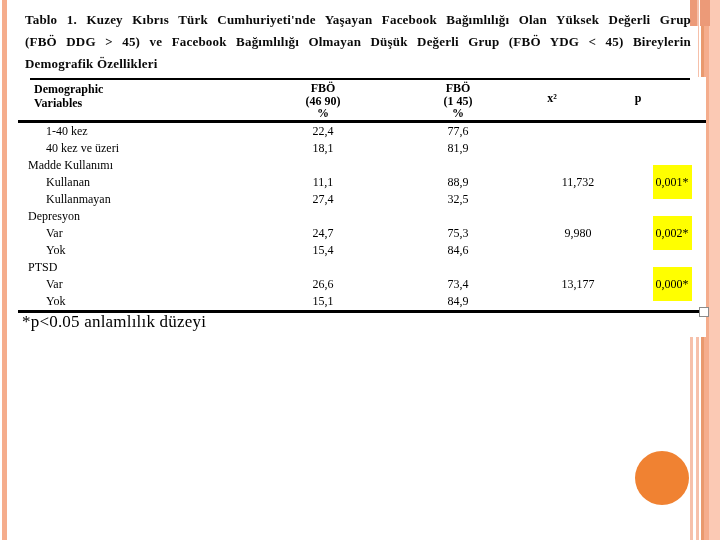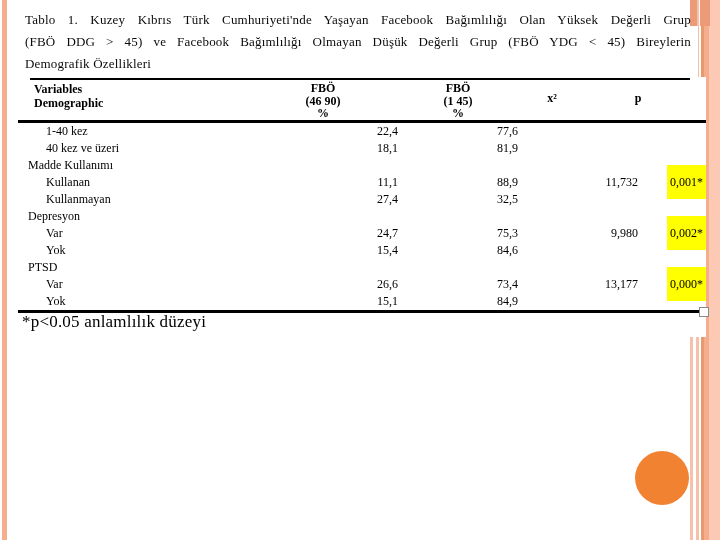--- a/index.html
+++ b/index.html
@@ -22,21 +22,21 @@
   .topbar2{left:700px;top:0;width:10px;height:26px;background:var(--stripe-topbar,#ec9a78)}
   .cover-title{left:688px;top:26px;width:10px;height:51px;background:#fff}
   .cover-table{left:688px;top:77px;width:18px;height:260px;background:#fff}
 
   .circle{left:635px;top:451px;width:54px;height:54px;border-radius:50%;
     background:var(--circle,#f08232)}
 
   .handle{left:699px;top:307px;width:8px;height:8px;background:#fff;border:1px solid #8a8a8a}
 
   
-  .title{left:25px;top:9px;width:666px;font-weight:normal;font-size:13px;line-height:22px;
+  .title{left:25px;top:9px;width:666px;font-weight:bold;font-size:13px;line-height:22px;
     letter-spacing:.2px;color:#0a0a0a}
   .title .just{text-align:justify;text-align-last:justify}
 
   
   .hline{background:#000}
   .line-top{left:30px;top:78px;width:660px;height:2px}
   .line-head{left:18px;top:120px;width:688px;height:3px}
   .line-bottom{left:18px;top:310px;width:688px;height:3px}
 
   .thead{left:18px;top:81px;width:688px;height:39px;display:grid;
@@ -46,21 +46,21 @@
   .thead .hcol{text-align:center;line-height:12.5px;padding-top:1px}
   .thead .hone{text-align:center}
   .chishift{position:relative;left:-26px;top:10px;display:inline-block}
   .pshift{position:relative;left:-34px;top:10px;display:inline-block}
 
   .tbody{left:18px;top:123px;width:688px}
   .trow{display:grid;grid-template-columns:230px 150px 120px 120px 68px;
     height:17px;font-size:12px;line-height:17px}
   .trow .label{padding-left:10px;white-space:nowrap}
   .trow.indent .label{padding-left:28px}
-  .trow .num{text-align:right;white-space:nowrap}
+  .trow .num{text-align:center;white-space:nowrap}
   .highlight{background:var(--highlight,#ffff00);padding:10px 3px}
 
   .footnote{left:22px;top:312px;font-size:17px;letter-spacing:.2px}
 </style>
 </head>
 <body>
 
 <div class="abs left-stripe"></div>
 <div class="abs band">
   <div class="s s1"></div>
@@ -80,22 +80,22 @@
   <div class="just">(FBÖ DDG &gt; 45) ve Facebook Bağımlılığı Olmayan Düşük Değerli Grup (FBÖ YDG &lt; 45) Bireylerin</div>
   <div>Demografik Özellikleri</div>
 </div>
 
 <div class="abs hline line-top"></div>
 <div class="abs hline line-head"></div>
 <div class="abs hline line-bottom"></div>
 
 <div class="abs thead">
   <div class="hlabel">
+    <div>Demographic</div>
     <div>Variables</div>
-    <div>Demographic</div>
   </div>
   <div class="hcol">
     <div>FBÖ</div>
     <div>(46 90)</div>
     <div>%</div>
   </div>
   <div class="hcol">
     <div>FBÖ</div>
     <div>(1 45)</div>
     <div>%</div>

